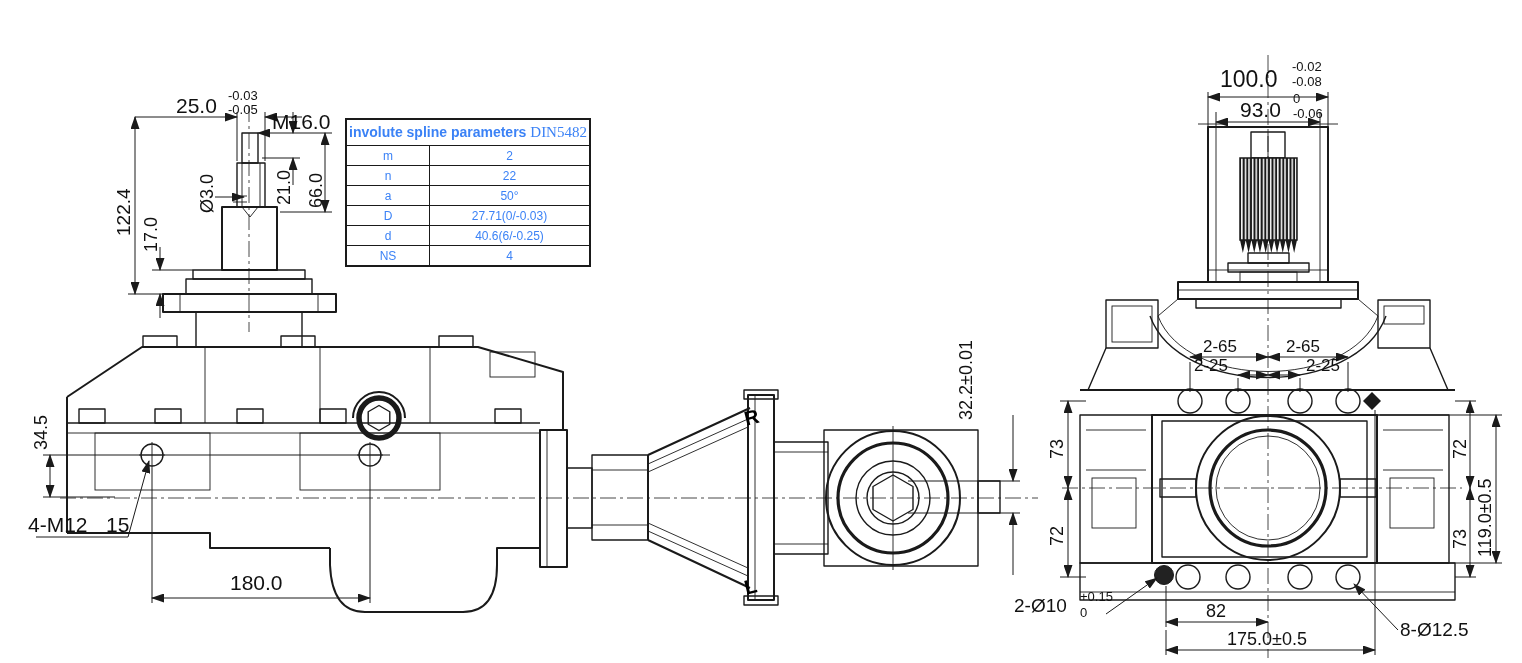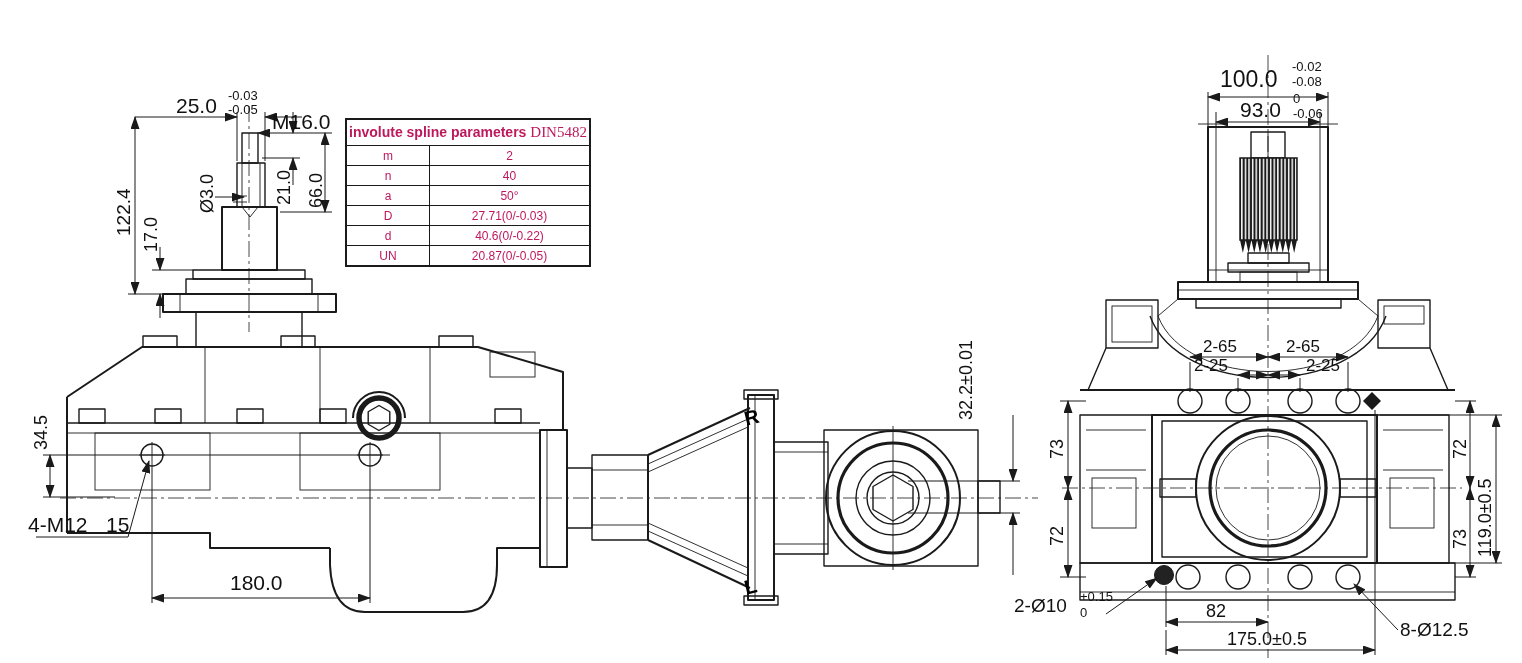--- a/index.html
+++ b/index.html
@@ -16,21 +16,21 @@
   text.dl{font-size:21px;}
   text.dxl{font-size:23px;}
   text.d18{font-size:18px;}
   text.d19{font-size:19px;}
   text.ds{font-size:13px;}
   text.db{font-size:20px;font-weight:bold;}
   
   .ptable{position:absolute;left:345px;top:118px;width:211px;border-collapse:collapse;
           border:2px solid #1a1a1a;background:#fff;}
   .ptable td,.ptable th{border:1px solid #1a1a1a;text-align:center;vertical-align:middle;
-          font-size:12px;color:#be185d;height:19px;padding:0 2px;}
+          font-size:12px;color:#3b82f6;height:19px;padding:0 2px;}
   .ptable th{height:25px;font-size:14px;font-weight:bold;white-space:nowrap;}
   .ptable th .std{font-family:"Liberation Serif",serif;font-weight:normal;font-size:15px;}
   .ptable td.p{width:78px;}
 </style>
 </head>
 <body>
 
 <div class="canvas">
 
 <svg width="1522" height="663" viewBox="0 0 1522 663">
@@ -321,34 +321,34 @@
       <span>involute spline parameters</span>
       <span class="std">DIN5482</span>
     </th>
   </tr>
   <tr>
           <td class="p">m</td>
           <td>2</td>
         </tr>
   <tr>
           <td class="p">n</td>
-          <td>40</td>
+          <td>22</td>
         </tr>
   <tr>
           <td class="p">a</td>
           <td>50°</td>
         </tr>
   <tr>
           <td class="p">D</td>
           <td>27.71(0/-0.03)</td>
         </tr>
   <tr>
           <td class="p">d</td>
-          <td>40.6(0/-0.22)</td>
-        </tr>
-  <tr>
-          <td class="p">UN</td>
-          <td>20.87(0/-0.05)</td>
+          <td>40.6(6/-0.25)</td>
+        </tr>
+  <tr>
+          <td class="p">NS</td>
+          <td>4</td>
         </tr>
 </tbody>
     </table>
 
 </div>
 
 </body></html>

